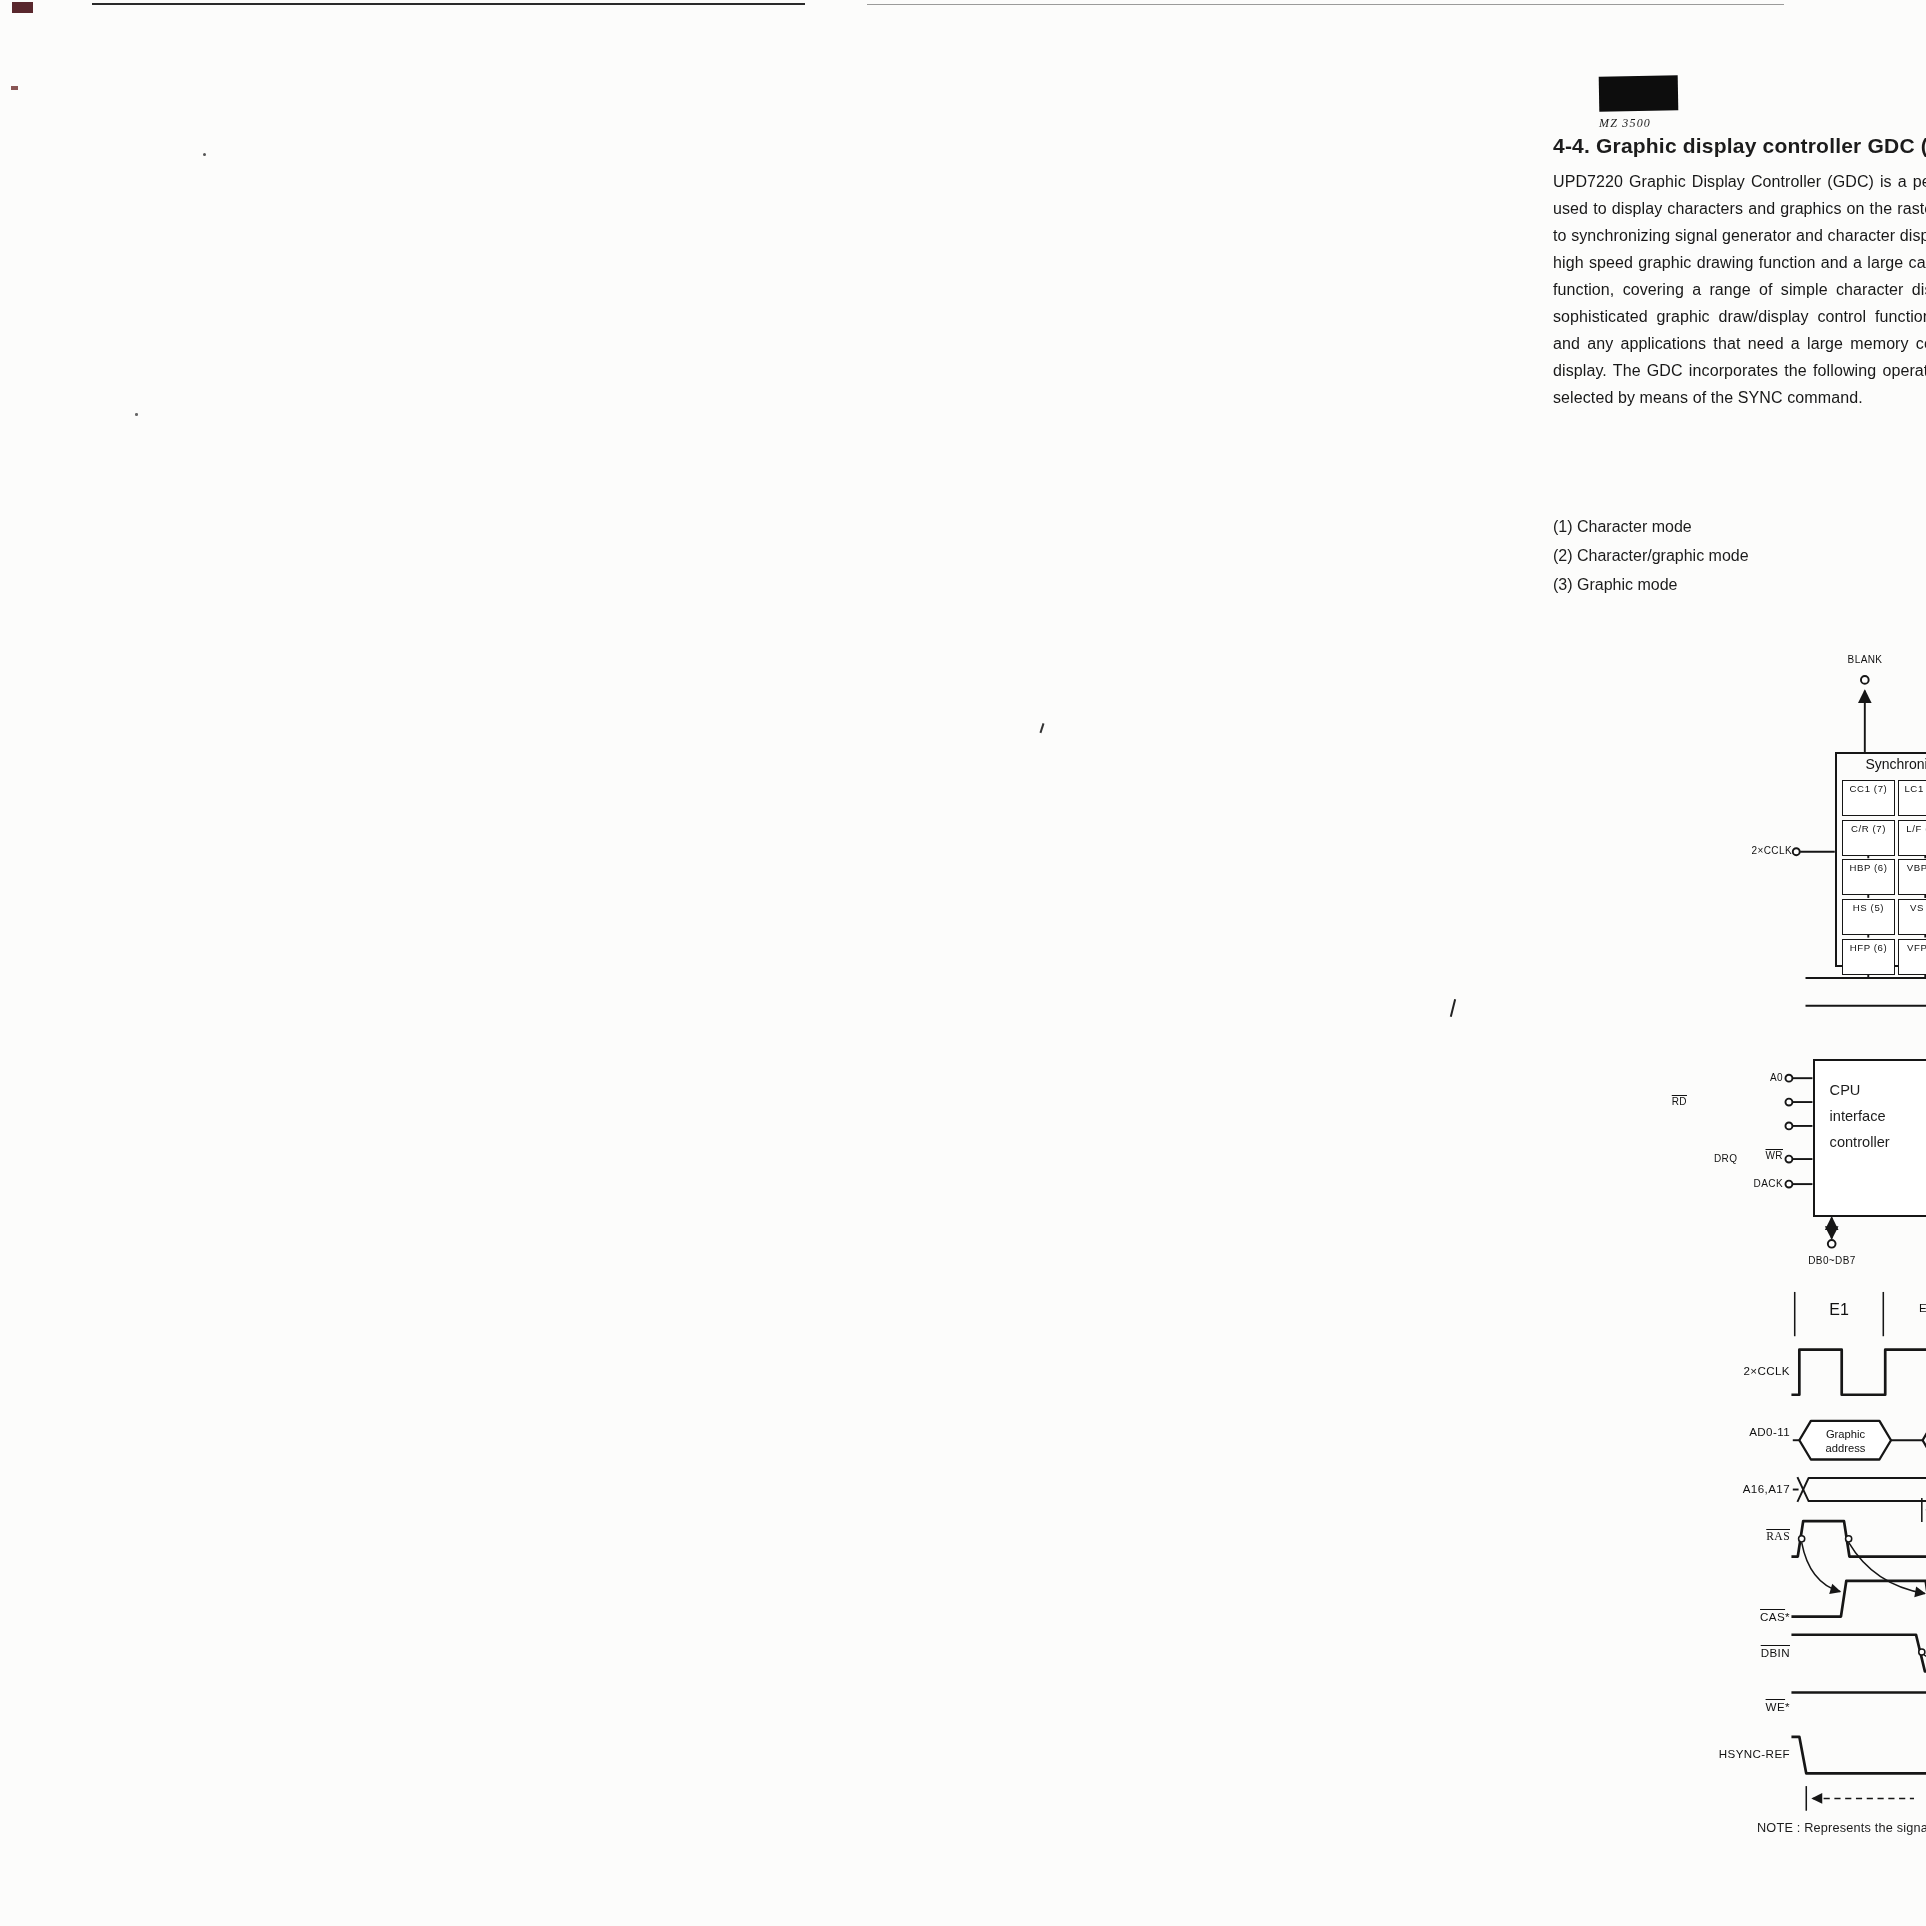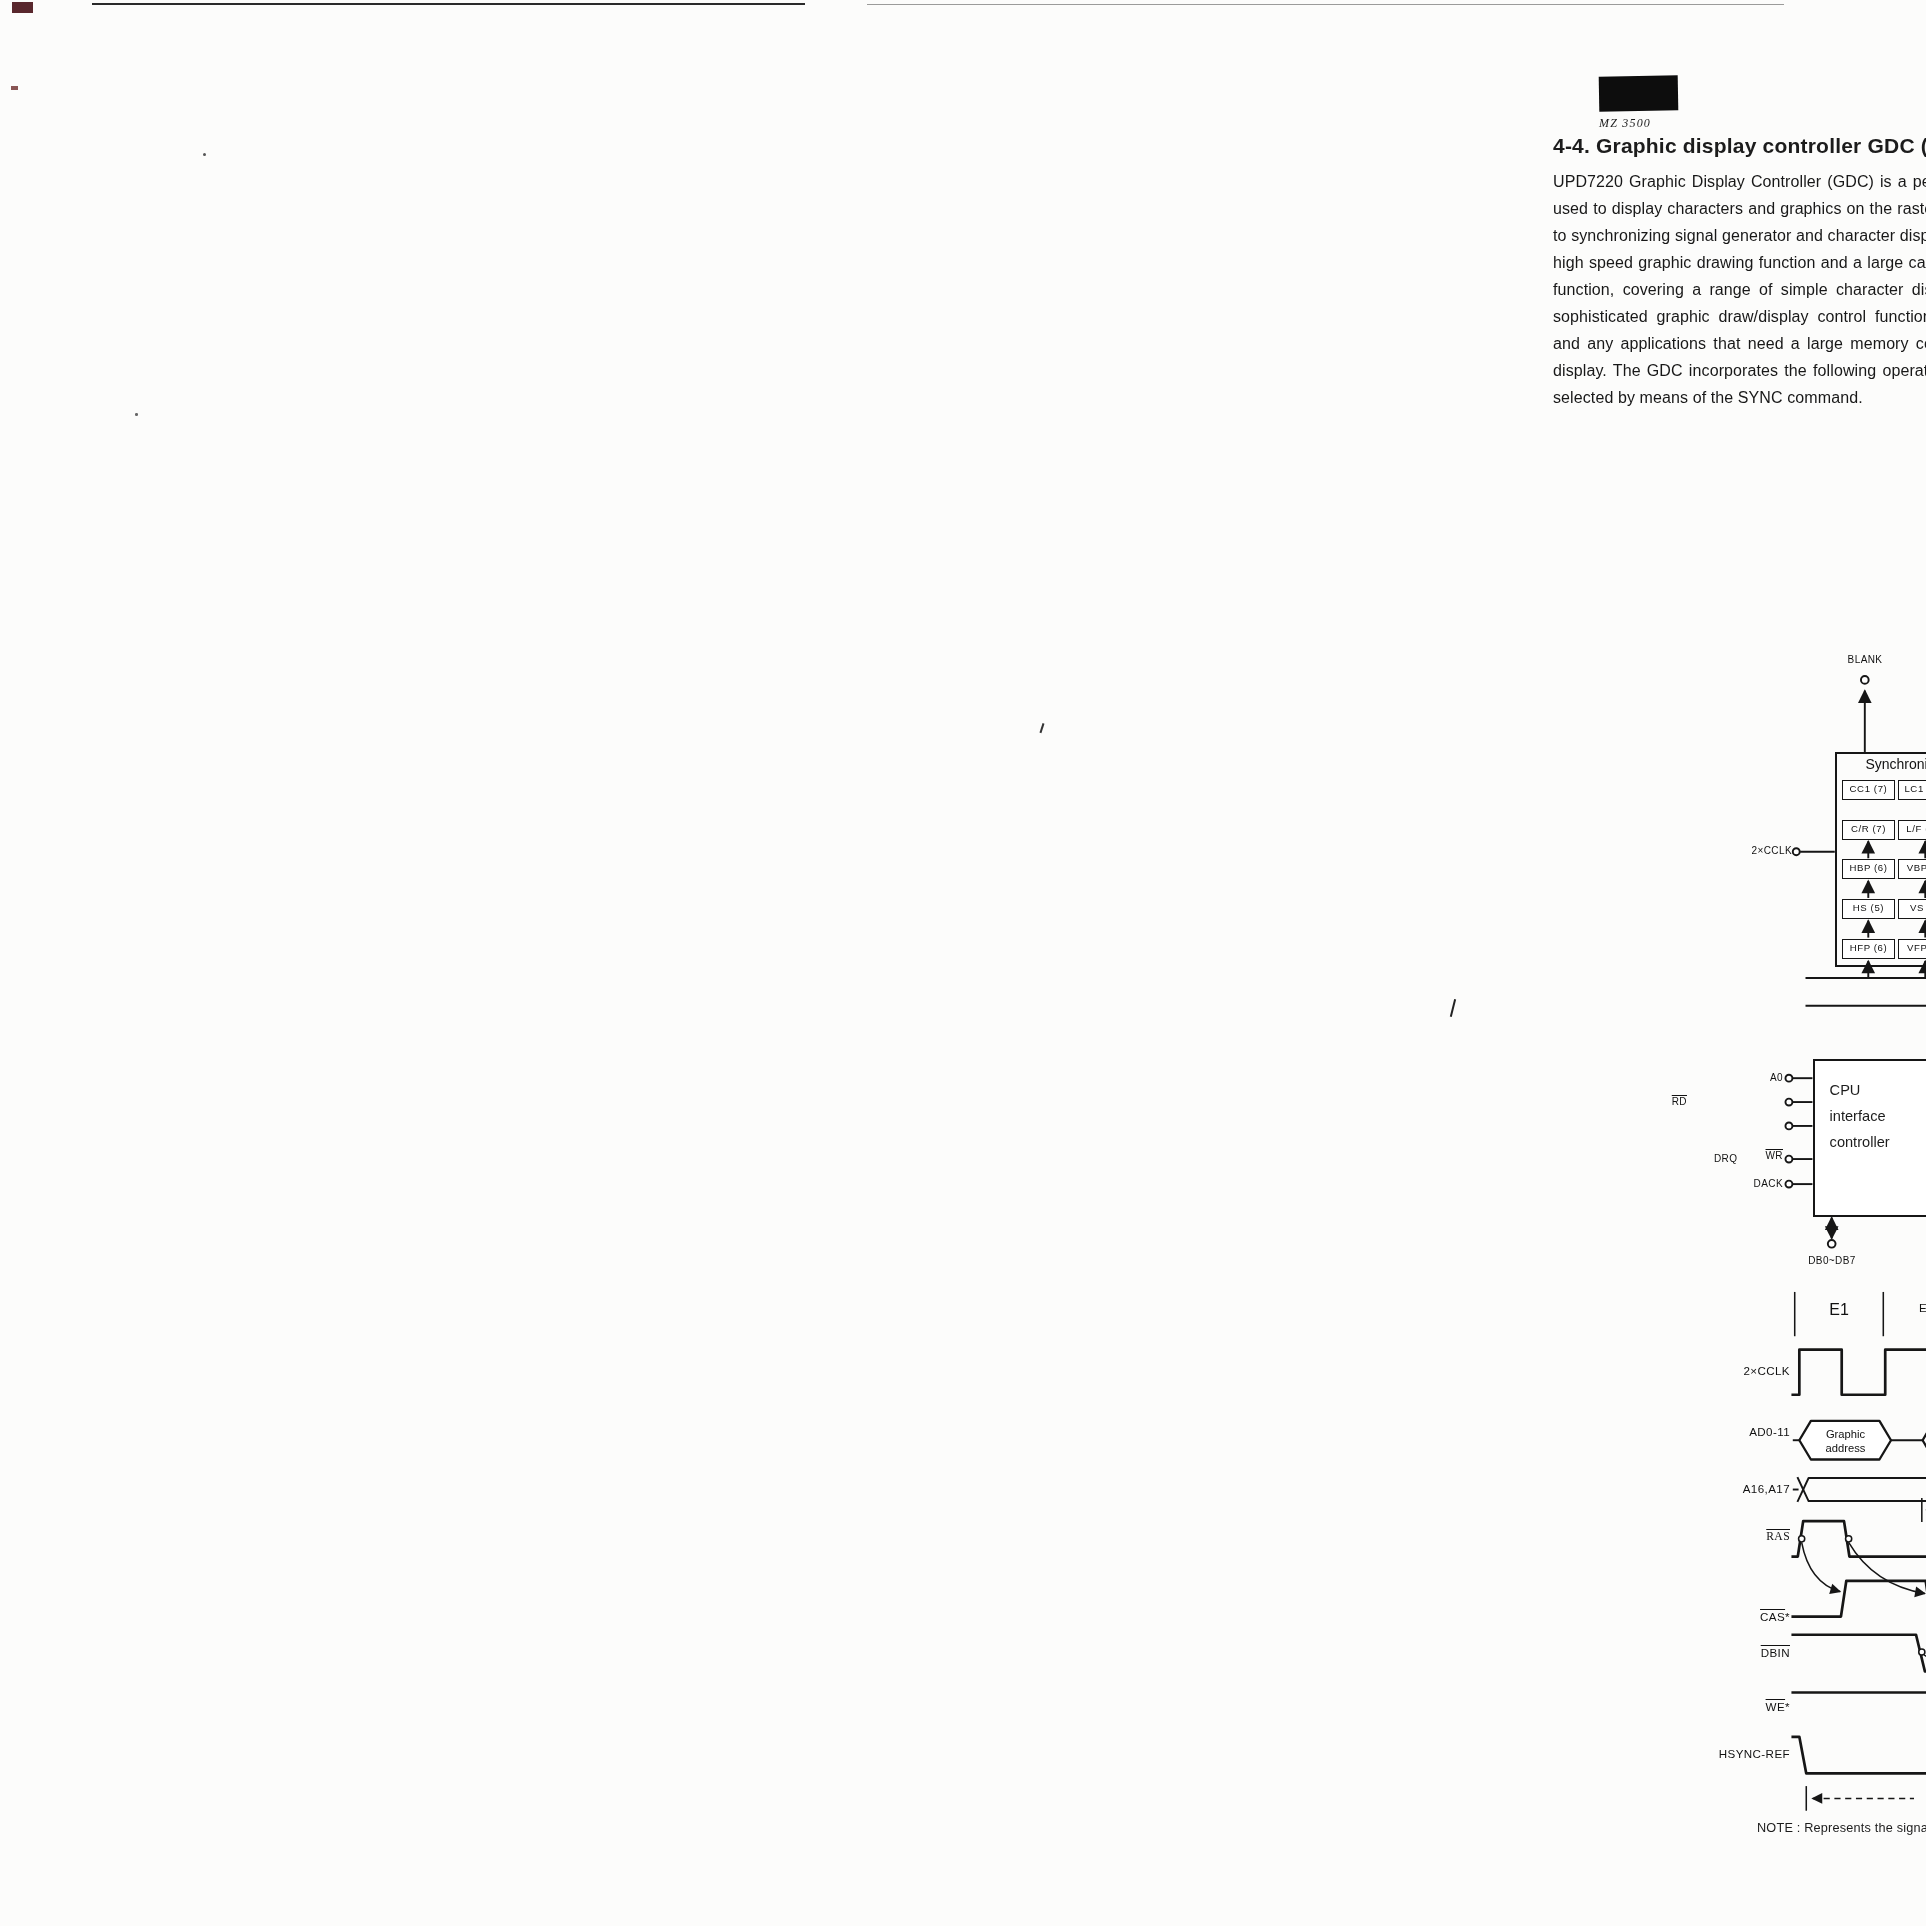--- a/index.html
+++ b/index.html
@@ -2,21 +2,21 @@
 <html style="font-size:6.2px"><head>
 <meta charset="utf-8">
 <style>
   html,body{margin:0;padding:0;background:#e8e8e6;}
   .page{position:relative;width:2787px;height:1987px;background:#fcfcfb;overflow:hidden;
         font-family:"Liberation Sans",sans-serif;color:#1c1c1c;}
   .abs{position:absolute;}
   .serif{font-family:"Liberation Serif",serif;}
   .ovl{text-decoration:overline;}
   .col{position:absolute;text-align:justify;font-size:16px;line-height:27px;letter-spacing:0.1px;color:#181818;}
-  .reg{position:absolute;height:20px;border:1.9px solid #161616;background:#fff;box-sizing:border-box;
+  .reg{position:absolute;height:36px;border:1.9px solid #161616;background:#fff;box-sizing:border-box;
        text-align:center;font-size:9.6px;line-height:16px;letter-spacing:0.6px;color:#111;}
   .blockbox{position:absolute;border:2.7px solid #161616;box-sizing:border-box;background:transparent;}
   .whitebox{position:absolute;border:2.7px solid #161616;box-sizing:border-box;background:#fff;}
   .pinlbl{position:absolute;font-size:10px;letter-spacing:0.4px;text-align:center;color:#111;}
   .dlabel{position:absolute;color:#111;}
   .tlabel{position:absolute;font-size:11.6px;letter-spacing:0.4px;text-align:right;color:#111;}
   .busval{position:absolute;font-size:11.2px;line-height:14.3px;text-align:center;color:#111;}
   .cyc{position:absolute;font-size:12.3px;background:#fcfcfb;text-align:center;color:#111;}
   svg .w{fill:none;stroke:#161616;stroke-width:7;stroke-linejoin:round;stroke-linecap:square;}
   svg .c{fill:none;stroke:#161616;stroke-width:5;}
@@ -41,20 +41,25 @@
   <div class="abs" style="left:1452px;top:999px;width:1.9px;height:17.7px;background:#222;transform:rotate(14deg);"></div>
   <div class="abs" style="left:1041px;top:723px;width:1.5px;height:10px;background:#333;transform:rotate(18deg);"></div>
 
   <div class="abs" style="left:1599px;top:76px;width:79px;height:35px;background:#0d0d0d;transform:rotate(-1deg);"></div>
   <div class="abs serif" style="left:1599px;top:116px;font-size:12px;letter-spacing:1.2px;font-style:italic;">MZ 3500</div>
 
   <div class="abs" style="left:1553px;top:134px;width:655px;font-size:21px;font-weight:700;letter-spacing:0.2px;">4-4.  Graphic display controller GDC (7220)</div>
 
   <div class="col" style="left:1553px;top:168px;width:582px;">UPD7220 Graphic Display Controller (GDC) is a peripheral control LSI which is used to display characters and graphics on the raster scan type CRT. In addition to synchronizing signal generator and character display control functions, it has a high speed graphic drawing function and a large capacity image memory control function, covering a range of simple character display control applications to sophisticated graphic draw/display control functions, image display functions, and any applications that need a large memory control without intervention of display. The GDC incorporates the following operational modes, the modes are selected by means of the SYNC command.</div>
 
+  <div class="abs" style="left:1553px;top:512px;font-size:16px;line-height:29px;">
+    <div>(1)  Character mode</div>
+    <div>(2)  Character/graphic mode</div>
+    <div>(3)  Graphic mode</div>
+  </div>
 
   <svg class="abs" style="left:1656px;top:616px;" width="963" height="1271" viewBox="4300 1600 2500 3300">
     <defs>
       <marker id="ah" viewBox="0 0 12 12" refX="10" refY="6" markerWidth="8.5" markerHeight="8.5" orient="auto-start-reverse">
         <path d="M1,1 L11,6 L1,11 Z" fill="#161616"></path>
       </marker>
     </defs>
 
     <g>
       <circle class="pincirc" cx="4842" cy="1766" r="10"></circle>

